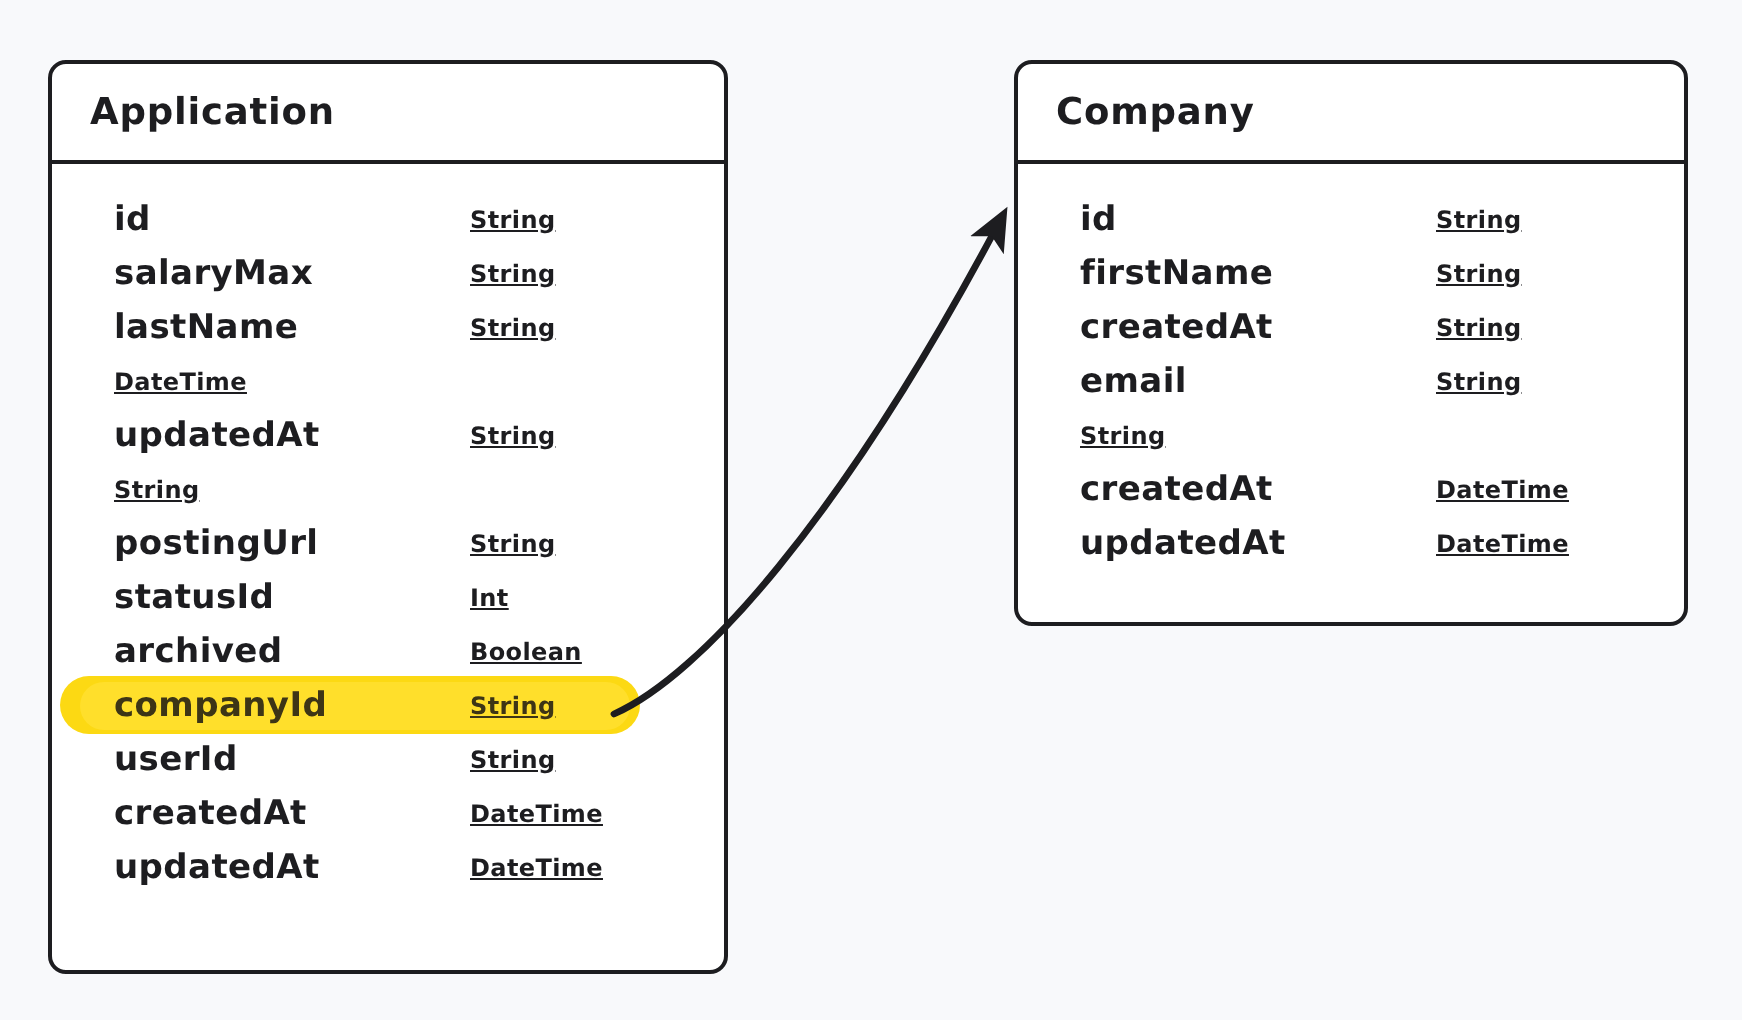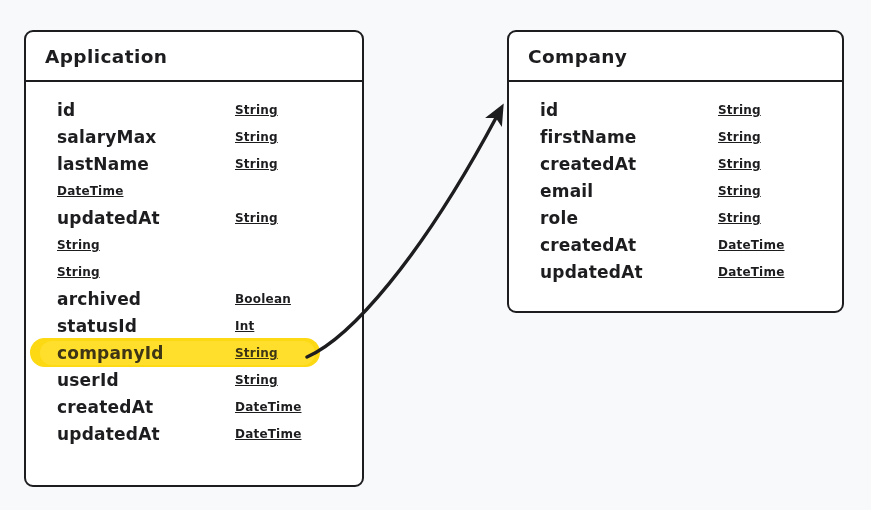--- a/index.html
+++ b/index.html
@@ -150,29 +150,30 @@
           <span class="field-type">DateTime</span>
         </div>
         <div class="field-row">
           <span class="field-name">updatedAt</span>
           <span class="field-type">String</span>
         </div>
         <div class="field-row">
           <span class="field-type">String</span>
         </div>
         <div class="field-row">
-          <span class="field-type">String</span>
+          <span class="field-name">postingUrl</span>
+          <span class="field-type">String</span>
+        </div>
+        <div class="field-row">
+          <span class="field-name">statusId</span>
+          <span class="field-type">Int</span>
         </div>
         <div class="field-row">
           <span class="field-name">archived</span>
           <span class="field-type">Boolean</span>
-        </div>
-        <div class="field-row">
-          <span class="field-name">statusId</span>
-          <span class="field-type">Int</span>
         </div>
         <div class="field-row highlighted">
           <span class="hl"></span>
           <span class="field-name">companyId</span>
           <span class="field-type">String</span>
         </div>
         <div class="field-row">
           <span class="field-name">userId</span>
           <span class="field-type">String</span>
         </div>
@@ -202,21 +203,20 @@
         </div>
         <div class="field-row">
           <span class="field-name">createdAt</span>
           <span class="field-type">String</span>
         </div>
         <div class="field-row">
           <span class="field-name">email</span>
           <span class="field-type">String</span>
         </div>
         <div class="field-row">
-          <span class="field-name">role</span>
           <span class="field-type">String</span>
         </div>
         <div class="field-row">
           <span class="field-name">createdAt</span>
           <span class="field-type">DateTime</span>
         </div>
         <div class="field-row">
           <span class="field-name">updatedAt</span>
           <span class="field-type">DateTime</span>
         </div>

